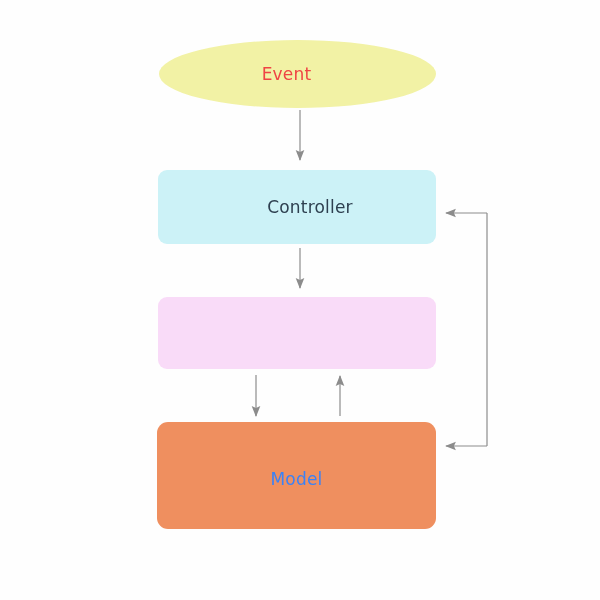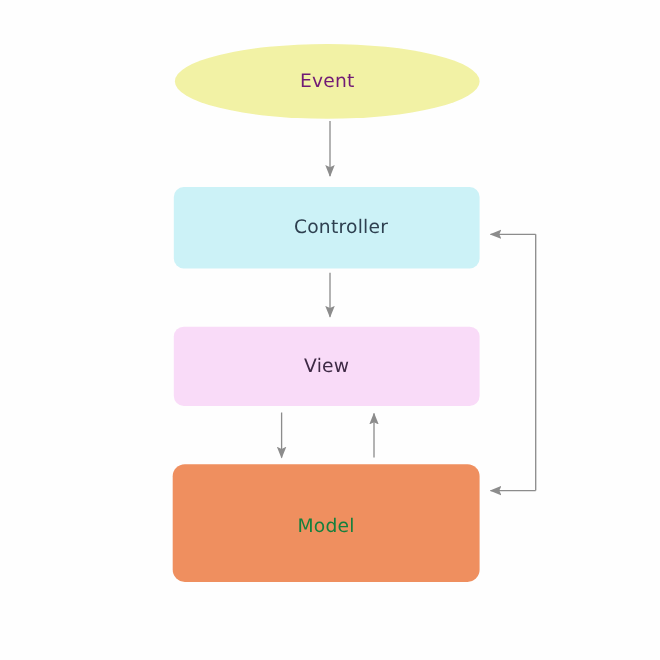--- a/index.html
+++ b/index.html
@@ -30,46 +30,46 @@
     position: absolute;
     display: flex;
     align-items: center;
     justify-content: center;
     pointer-events: none;
     font-size: 17px;
     letter-spacing: 0.2px;
     white-space: nowrap;
   }
   #label-event {
-    left: 159px;
+    left: 148px;
     top: 40px;
     width: 277px;
     height: 68px;
-    color: #701a75;
+    color: #ef4444;
   }
   #label-controller {
     left: 158px;
     top: 170px;
     width: 304px;
     height: 74px;
     color: #2e4050;
   }
   #label-view {
     left: 158px;
     top: 297px;
     width: 278px;
     height: 72px;
     color: #3e2a45;
   }
   #label-model {
     left: 157px;
     top: 422px;
     width: 279px;
     height: 114px;
-    color: #15803d;
+    color: #3b82f6;
   }
 </style>
 </head>
 <body>
 
 <div id="canvas">
 
   <svg id="diagram-svg" viewBox="0 0 600 600">
     <defs>
       <marker id="arrow-down" viewBox="0 0 12 12" refX="6" refY="10" markerWidth="9" markerHeight="9" orient="auto-start-reverse">
@@ -100,17 +100,16 @@
 
     <line x1="487" y1="446" x2="487" y2="213" stroke="#8c8c8c" stroke-width="1.2"></line>
 
     <path d="M 487 213 L 446 213" fill="none" stroke="#8c8c8c" stroke-width="1.2" marker-end="url(#arrow-head)"></path>
   </svg>
 
   <div class="node-label" id="label-event">Event</div>
 
   <div class="node-label" id="label-controller">Controller</div>
 
-  <div class="node-label" id="label-view">View</div>
 
   <div class="node-label" id="label-model">Model</div>
 
 </div>
 
 </body></html>

